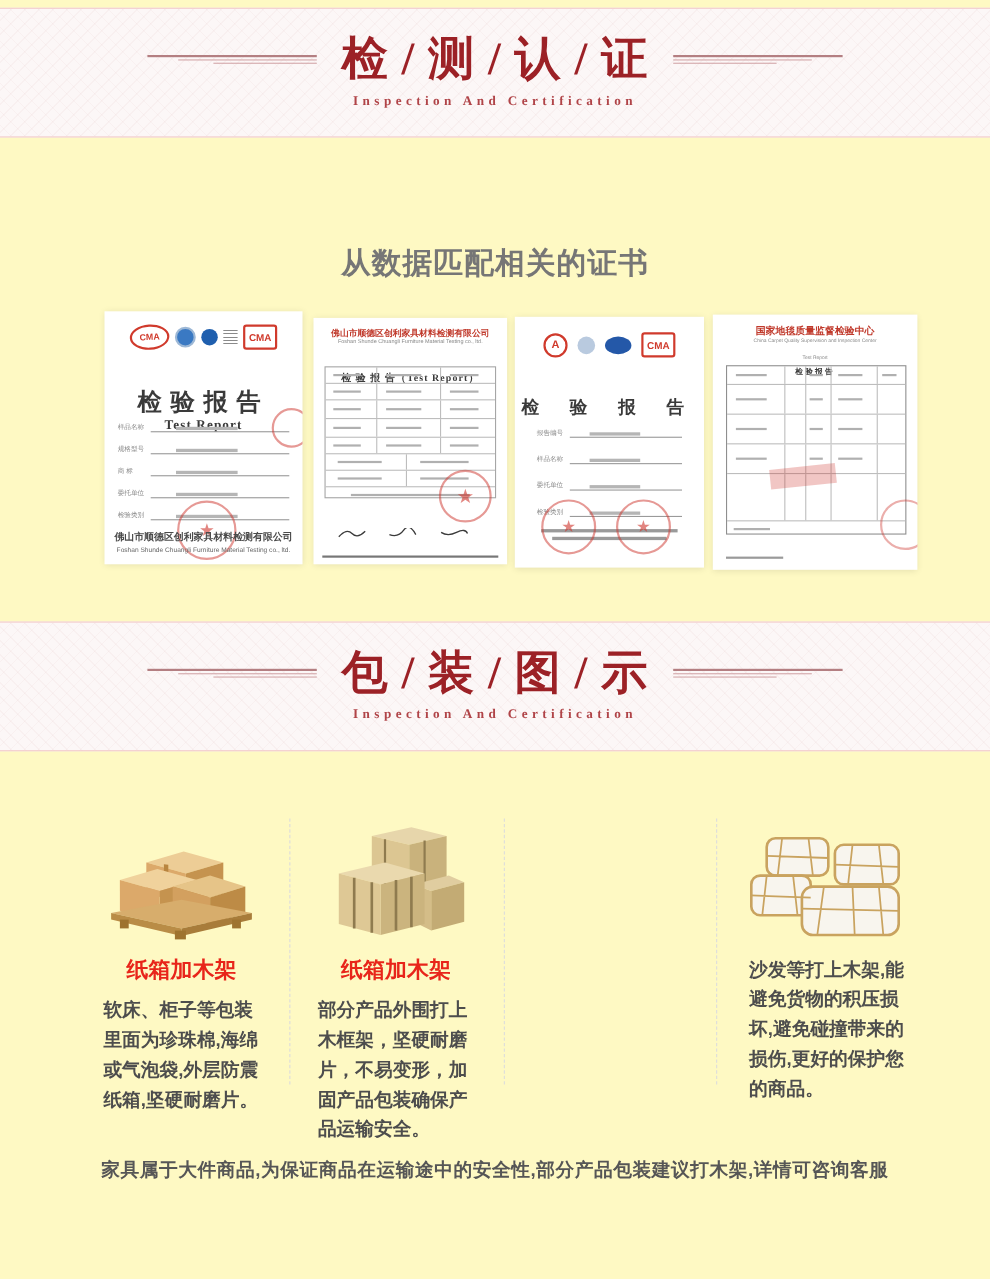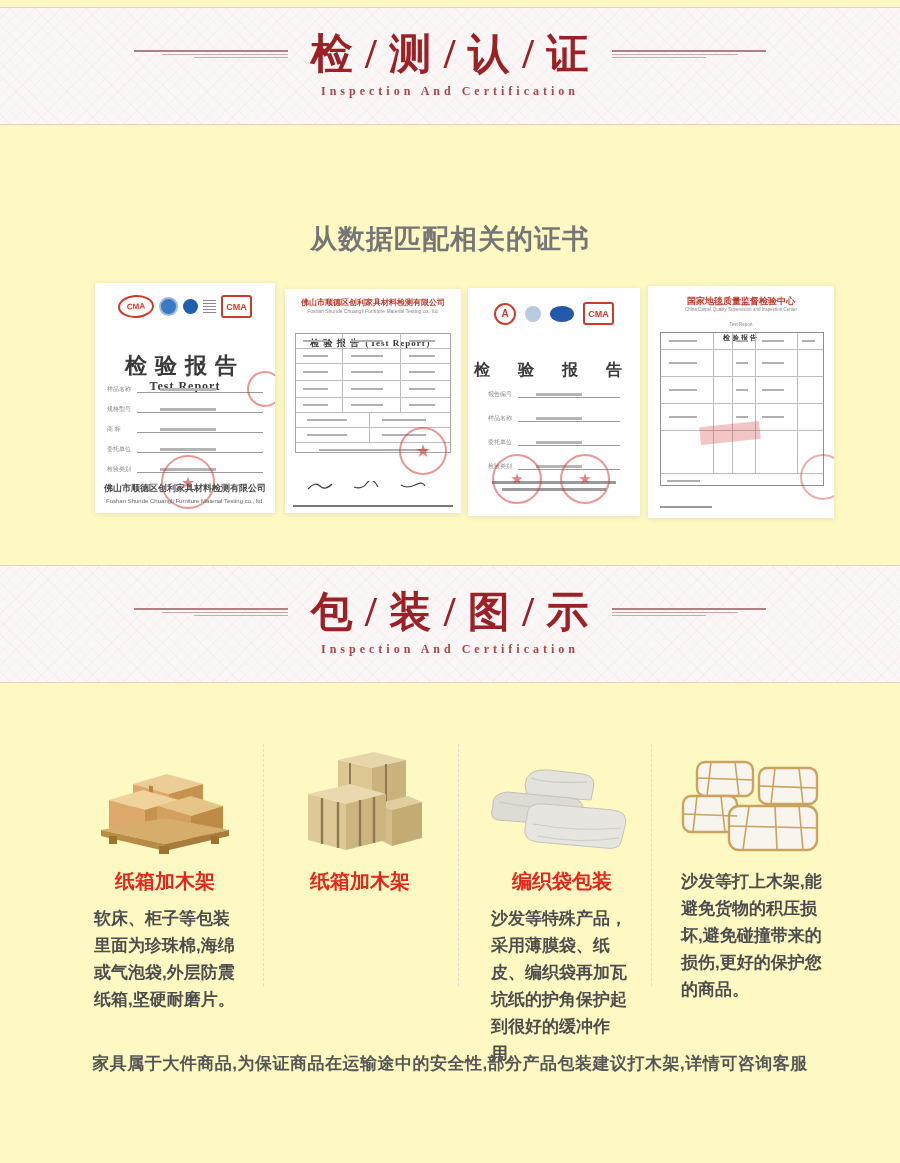--- a/index.html
+++ b/index.html
@@ -431,37 +431,23 @@
         <polygon points="14,48 56,38 92,48 52,58" fill="#ead9ae"></polygon>
         <polygon points="52,58 92,48 92,94 52,104" fill="#cbb47e"></polygon>
         <polygon points="14,48 52,58 52,104 14,94" fill="#dec895"></polygon>
         <line x1="28" y1="52" x2="28" y2="98" stroke="#8f7b4f" stroke-width="2.4"></line>
         <line x1="44" y1="56" x2="44" y2="102" stroke="#8f7b4f" stroke-width="2.4"></line>
         <line x1="66" y1="54" x2="66" y2="100" stroke="#8f7b4f" stroke-width="2.4"></line>
         <line x1="80" y1="51" x2="80" y2="97" stroke="#8f7b4f" stroke-width="2.4"></line>
       </svg>
     </div>
     <div class="pack-title">纸箱加木架</div>
-  </div>
-
-  <div class="pack-col" style="left:472px;">
-    <div class="pack-img">
-      <svg width="150" height="100" viewBox="0 0 150 100">
-        <path d="M38 26 Q40 10 62 12 L96 16 Q110 18 106 32 L104 42 L40 38 Z" fill="#e4e2dc" stroke="#c2c0b8" stroke-width="1"></path>
-        <path d="M44 20 Q60 26 100 24" stroke="#c9c7bf" fill="none"></path>
-        <path d="M6 48 Q4 36 20 34 L84 40 Q98 42 96 54 L92 68 L10 62 Q2 60 6 48 Z" fill="#dddbd4" stroke="#c2c0b8" stroke-width="1"></path>
-        <path d="M12 44 Q48 52 90 50" stroke="#c9c7bf" fill="none"></path>
-        <path d="M40 58 Q40 44 58 46 L126 52 Q142 54 138 68 L134 84 Q132 92 118 90 L50 84 Q36 82 38 70 Z" fill="#e7e5df" stroke="#c6c4bc" stroke-width="1"></path>
-        <path d="M46 66 Q90 74 134 70" stroke="#cdcbc3" fill="none"></path>
-        <path d="M50 78 Q92 86 132 80" stroke="#cdcbc3" fill="none"></path>
-      </svg>
-    </div>
-    <div class="pack-title">编织袋包装</div>
-    <div class="pack-desc">沙发等特殊产品，采用薄膜袋、纸皮、编织袋再加瓦坑纸的护角保护起到很好的缓冲作用。</div>
-  </div>
+    <div class="pack-desc">部分产品外围打上木框架，坚硬耐磨片，不易变形，加固产品包装确保产品运输安全。</div>
+  </div>
+
 
   <div class="pack-col" style="left:662px;">
     <div class="pack-img">
       <svg width="150" height="104" viewBox="0 0 150 104">
         <g stroke="#c9a35f" stroke-width="2.4" fill="#f8f5ee">
           <rect x="20" y="8" width="56" height="34" rx="8"></rect>
           <rect x="82" y="14" width="58" height="36" rx="8"></rect>
           <rect x="6" y="42" width="54" height="36" rx="8"></rect>
           <rect x="52" y="52" width="88" height="44" rx="10"></rect>
         </g>

